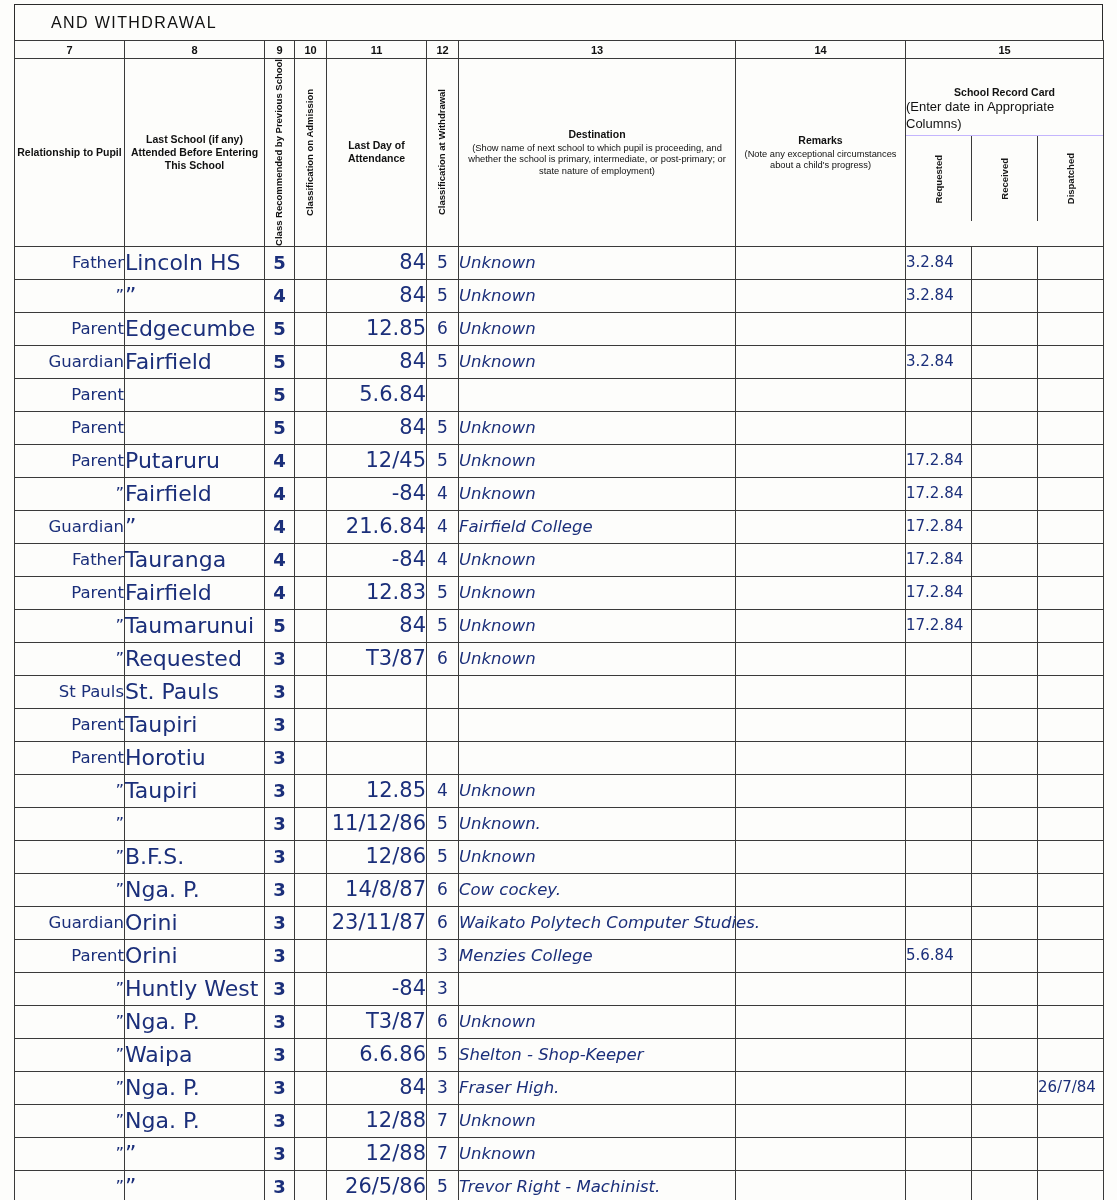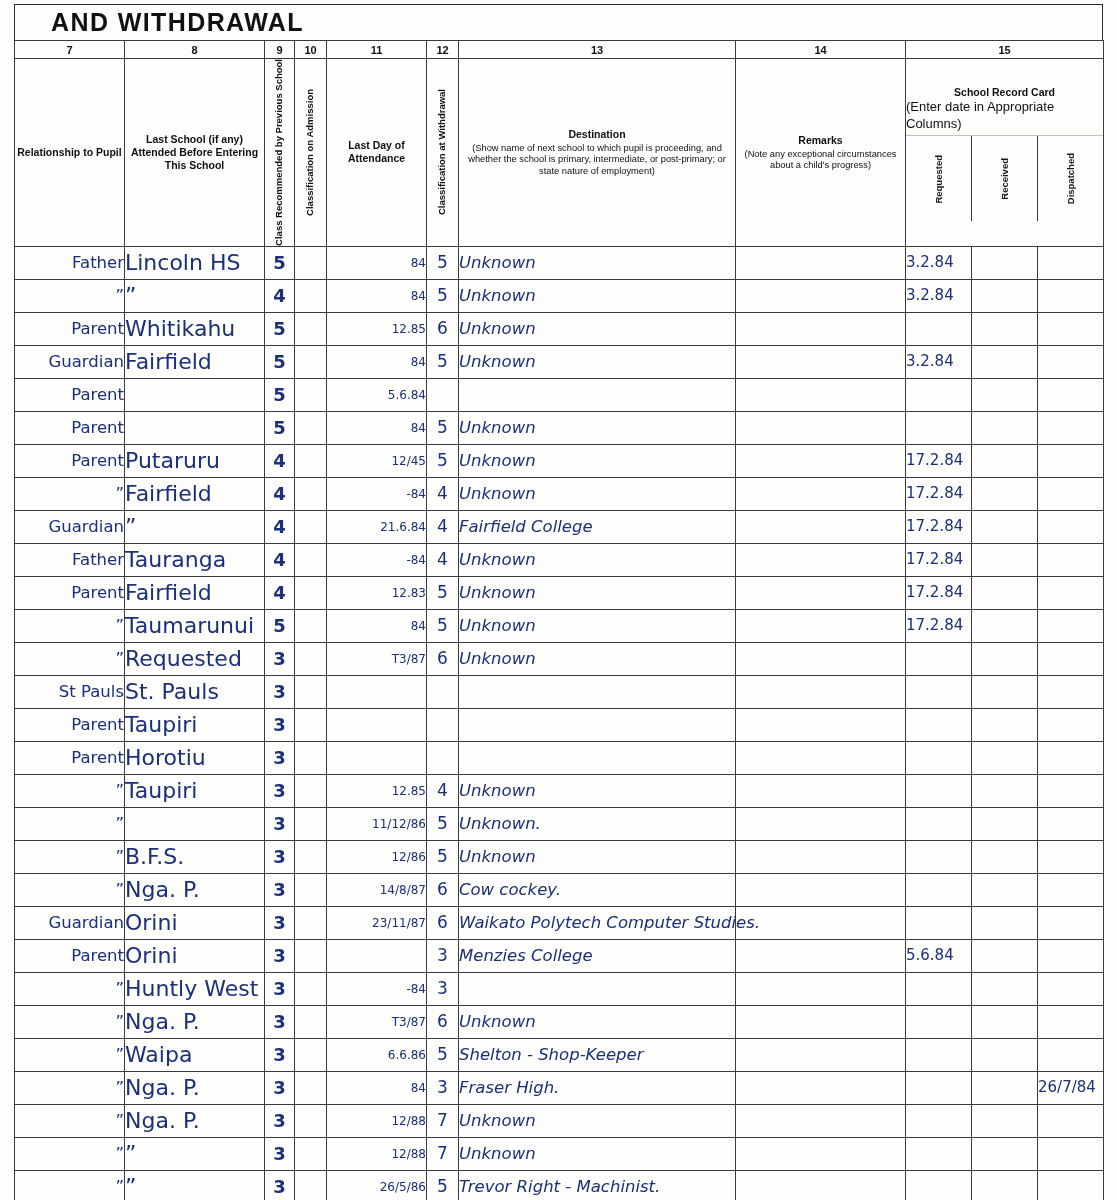--- a/index.html
+++ b/index.html
@@ -28,22 +28,22 @@
     top: 4px;
     width: 1089px;
     height: 36px;
     border: 1px solid #2b2b2b;
     border-bottom: none;
     box-sizing: border-box;
     display: flex;
     align-items: center;
   }
   .title-text {
-    font-size: 25px;
-    font-weight: bold;
+    font-size: 16px;
+    font-weight: normal;
     letter-spacing: 1.4px;
     padding-left: 36px;
     color: #111;
   }
   
   table.ledger {
     position: absolute;
     left: 14px;
     top: 40px;
     width: 1089px;
@@ -155,21 +155,21 @@
   .c7  { text-align: right; margin-left: 16px; }
   .c8  { text-align: left; }
   .c9  { text-align: center; }
   .c10 { text-align: center; }
   .c11 { text-align: right; padding-right: 6px; }
   .c12 { text-align: center; }
   .c13 { text-align: left; padding-left: 7px; }
   .c14 { text-align: left; }
   .c15 { text-align: left; padding-left: 3px; }
   .c15 .hw { font-size: 15px; }
-  .c11 .hw { font-size: 12px; }
+  .c11 .hw { font-size: 21px; }
   .c13 .hw { font-size: 16.5px; font-style: italic; }
   .c8 .hw  { font-size: 22px; }
   .c7 .hw  { font-size: 16.5px; }
   .c9 .hw  { font-size: 18px; font-weight: bold; }
   .c12 .hw { font-size: 17px; }
   .ditto { font-size: 15px; }
 </style>
 </head>
 <body>
 
@@ -317,21 +317,21 @@
           </td>
           <td class="cell-pad c15">
             <span class="hw"></span>
           </td>
         </tr>
         <tr class="datarow">
           <td class="cell-pad c7">
             <span class="hw">Parent</span>
           </td>
           <td class="cell-pad c8">
-            <span class="hw">Whitikahu</span>
+            <span class="hw">Edgecumbe</span>
           </td>
           <td class="cell-pad c9">
             <span class="hw">5</span>
           </td>
           <td class="cell-pad c10">
             <span class="hw"></span>
           </td>
           <td class="cell-pad c11">
             <span class="hw">12.85</span>
           </td>

